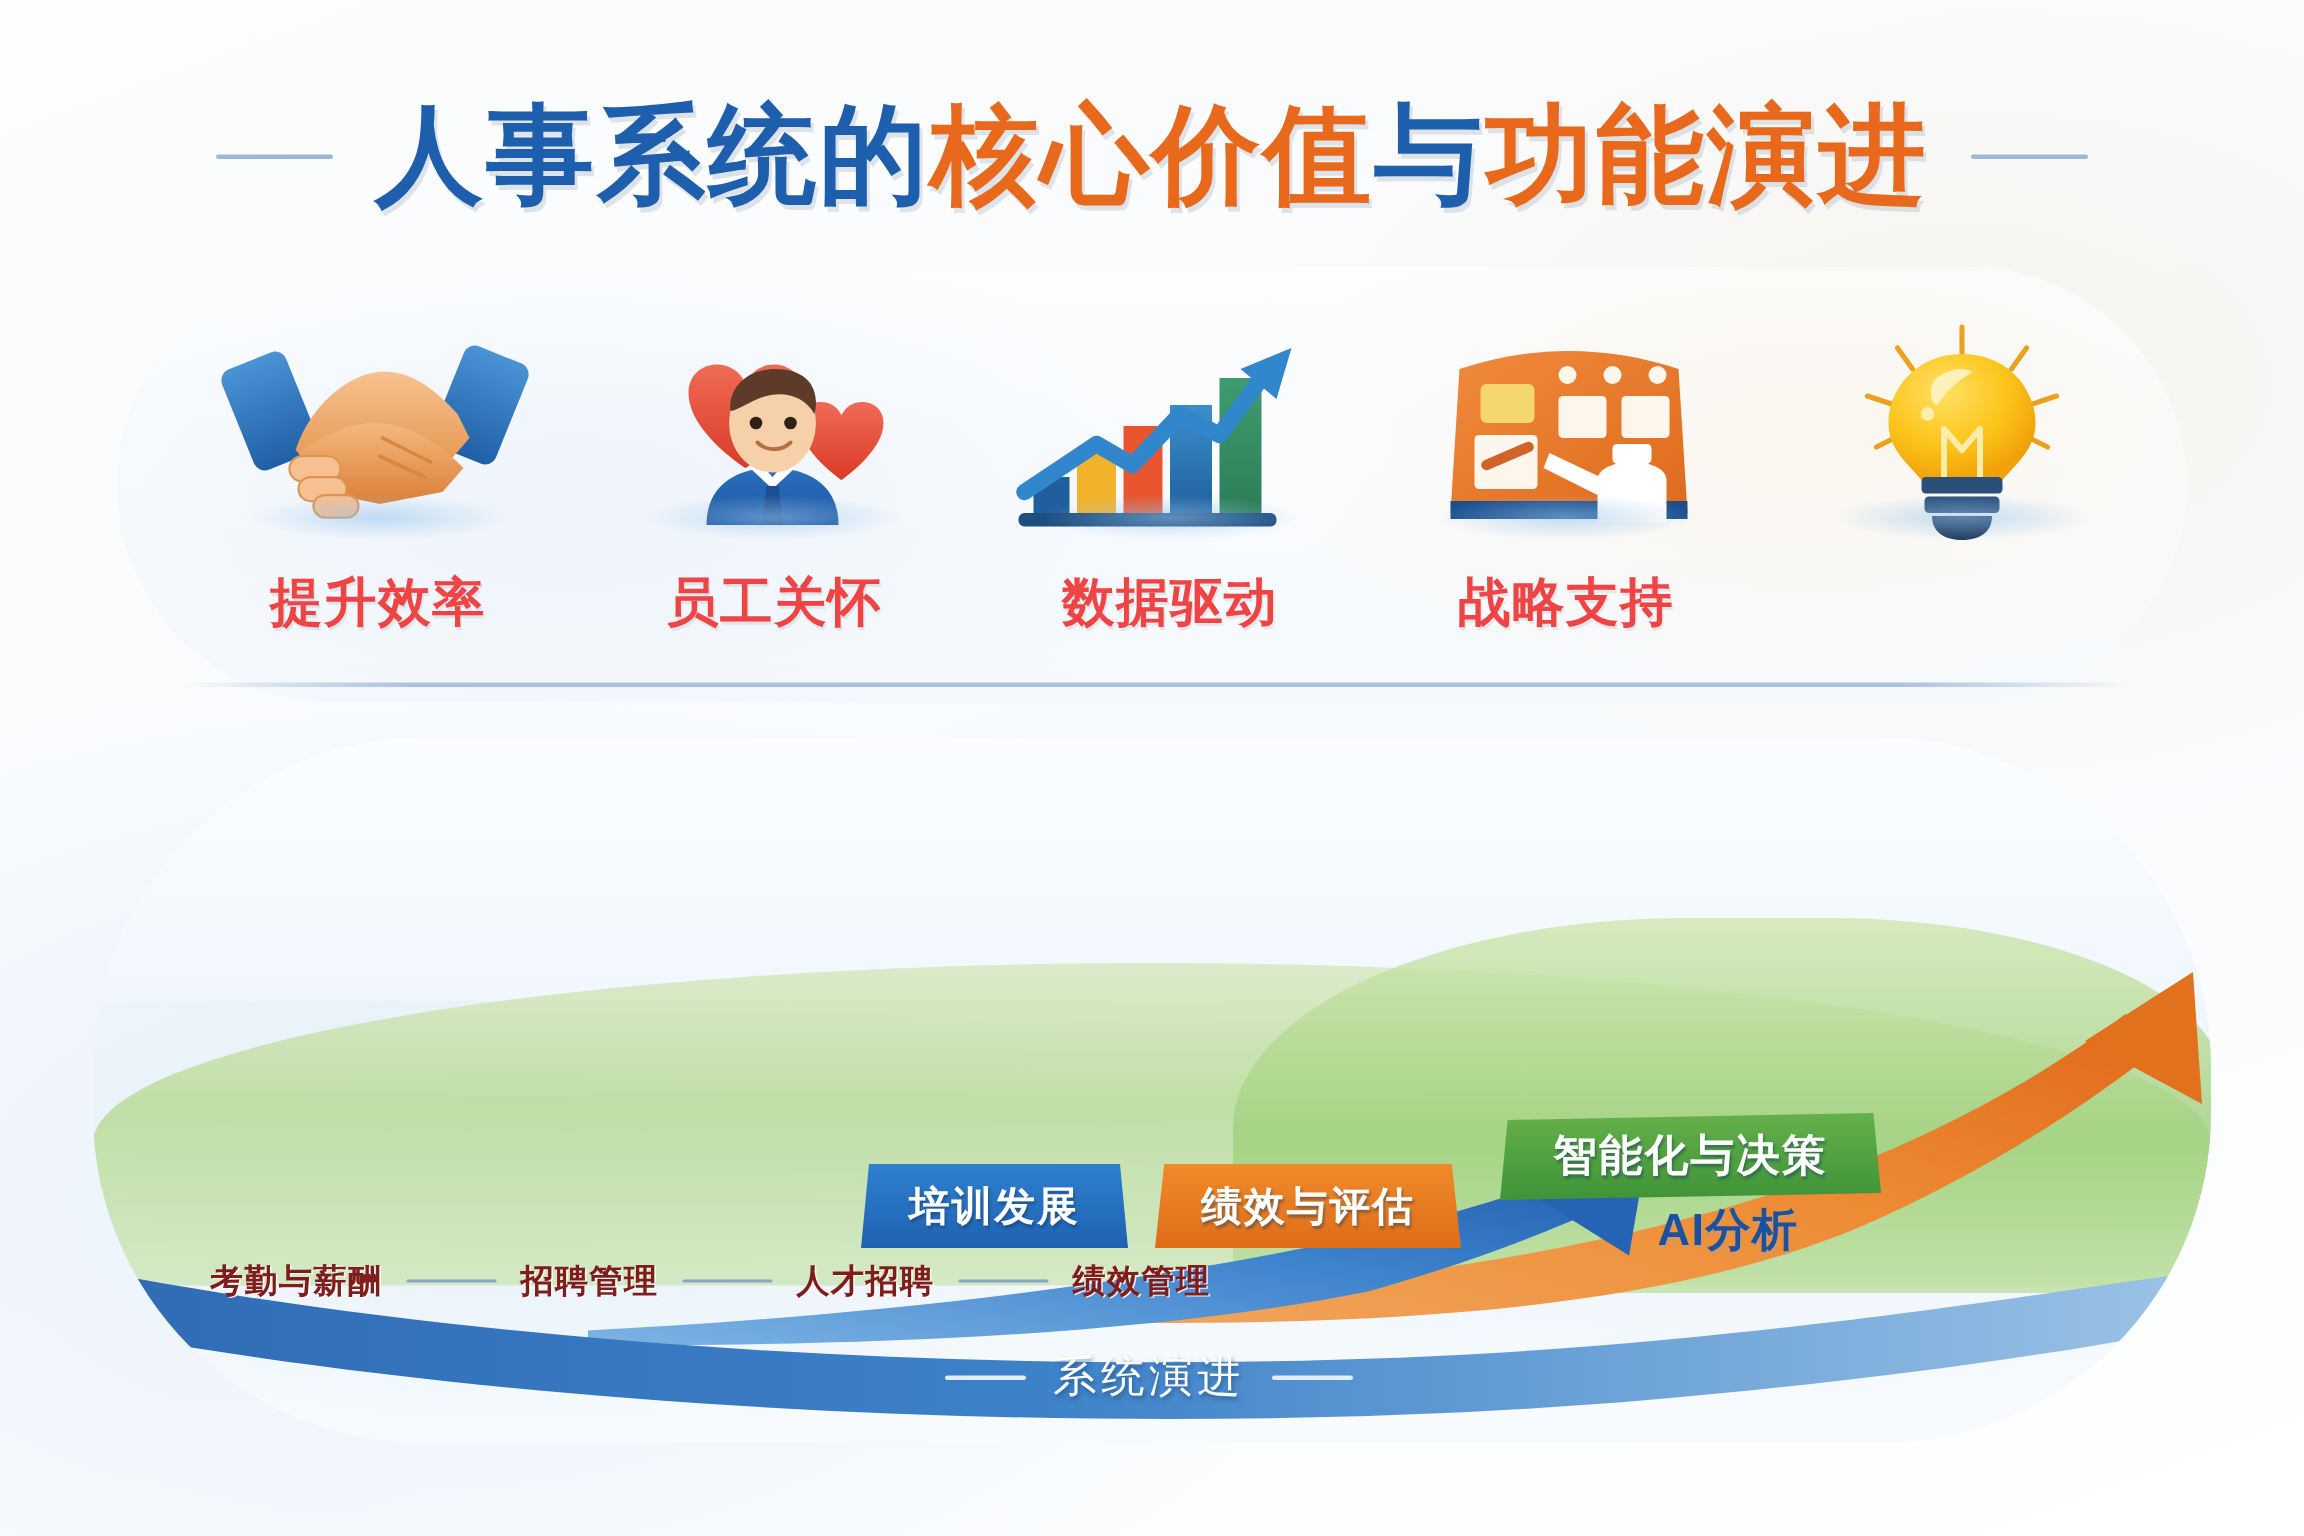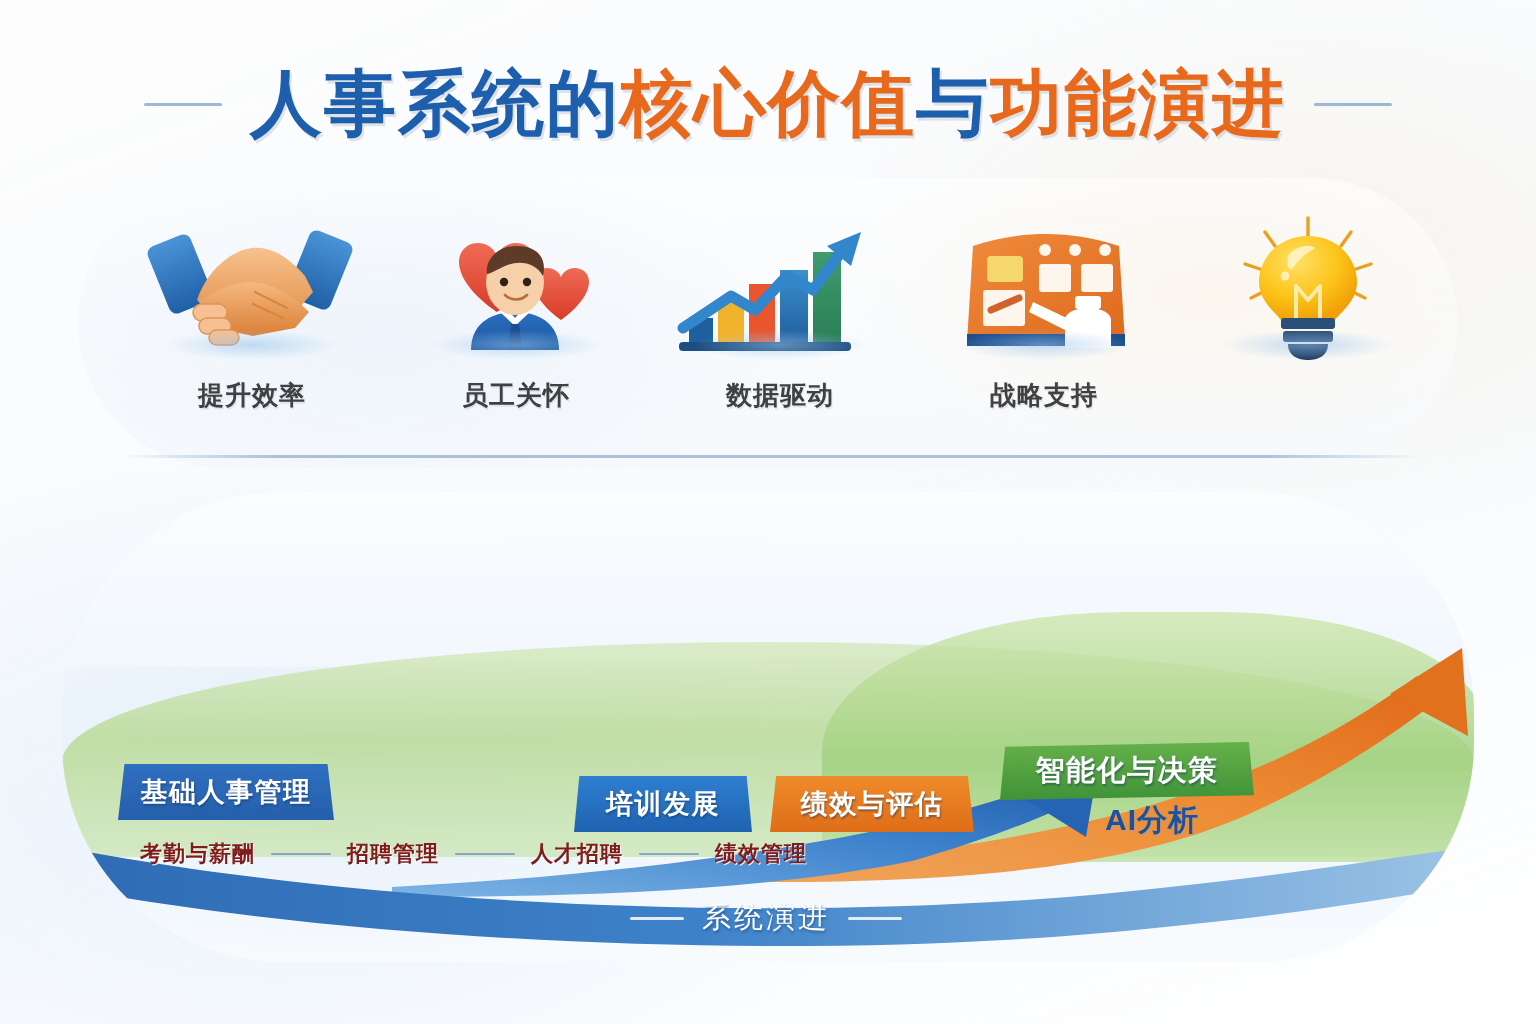--- a/index.html
+++ b/index.html
@@ -43,21 +43,21 @@
     background: linear-gradient(90deg, rgba(160,185,212,0) 0%, #aac2dc 12%, #aac2dc 88%, rgba(160,185,212,0) 100%);
     border-radius: 2px;
   }
   .value-items {
     position: absolute; left: 120px; top: 200px; width: 1320px; height: 250px;
     display: flex; align-items: flex-start;
   }
   .value-item { width: 264px; display: flex; flex-direction: column; align-items: center; }
   .value-icon { height: 168px; width: 230px; position: relative; }
   .value-label {
-    margin-top: 10px; font-size: 26px; font-weight: 700; color: #404040;
+    margin-top: 10px; font-size: 35px; font-weight: 700; color: #ef4444;
     letter-spacing: 1px; text-shadow: 1px 2px 0 rgba(140,160,185,0.2);
   }
   .icon-shadow {
     position: absolute; left: 50%; bottom: 8px; transform: translateX(-50%);
     width: 168px; height: 30px; border-radius: 50%;
     background: radial-gradient(ellipse at center, rgba(150,195,235,0.55) 0%, rgba(150,195,235,0) 72%);
   }
 
   
   .timeline-panel {
@@ -349,21 +349,20 @@
           <stop offset="45%" stop-color="#3d82c9"></stop>
           <stop offset="100%" stop-color="#9dc4e6"></stop>
       </linearGradient>
     </defs>
     <path d="M0 0 C300 58, 720 78, 1050 46 C1220 30, 1330 10, 1412 0 L1412 36 C1320 54, 1200 72, 1040 86 C720 114, 300 96, 0 40 Z" fill="url(#swp)"></path>
   </svg>
 
 </div>
 
 <div class="banners">
-  <div class="banner bn1">基础人事管理</div>
   <div class="banner bn4">绩效与评估</div>
   <div class="banner bn3">培训发展</div>
   <div class="banner bn5">智能化与决策</div>
   <div class="ai-label">AI分析</div>
 </div>
 
 <div class="sublabels">
   <div class="sublabel">考勤与薪酬</div>
   <div class="subdash"></div>
   <div class="sublabel">招聘管理</div>

